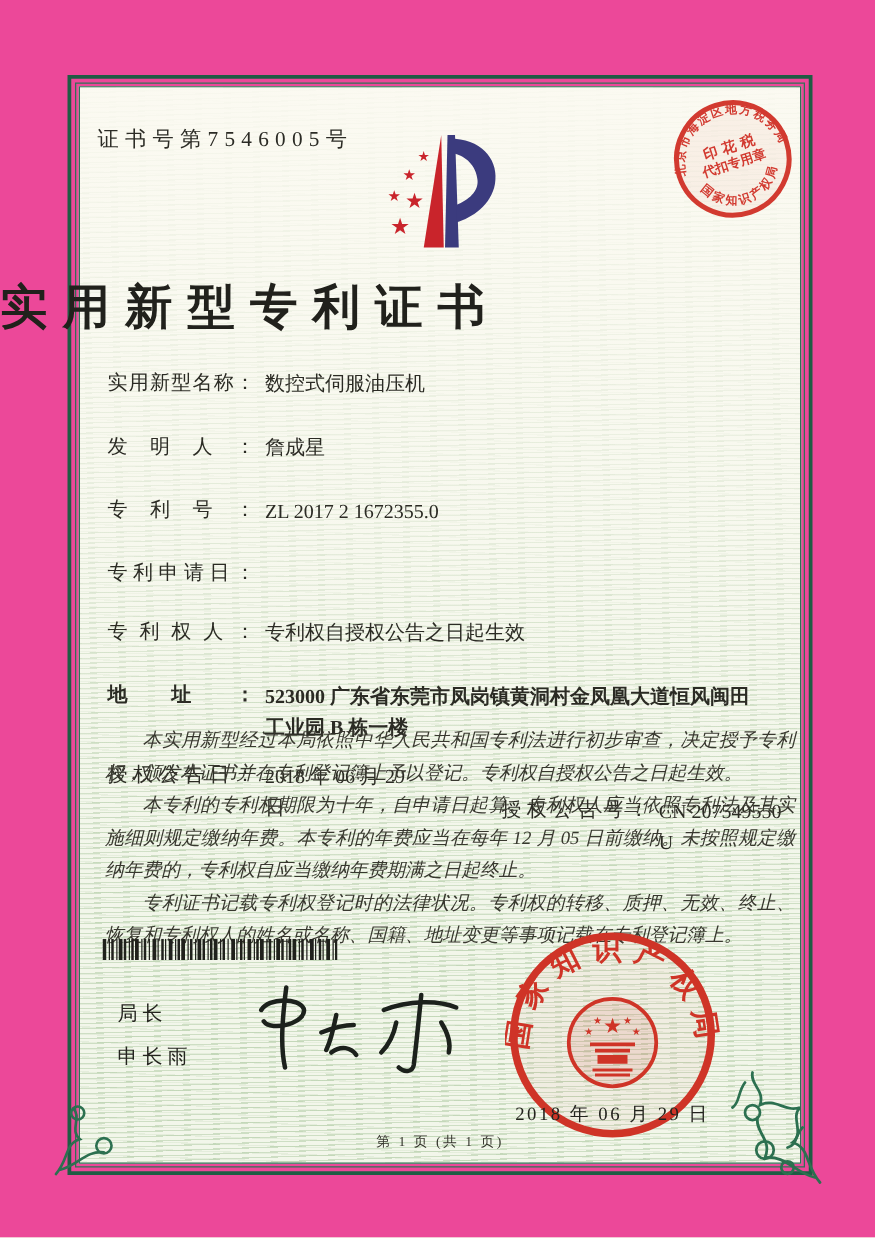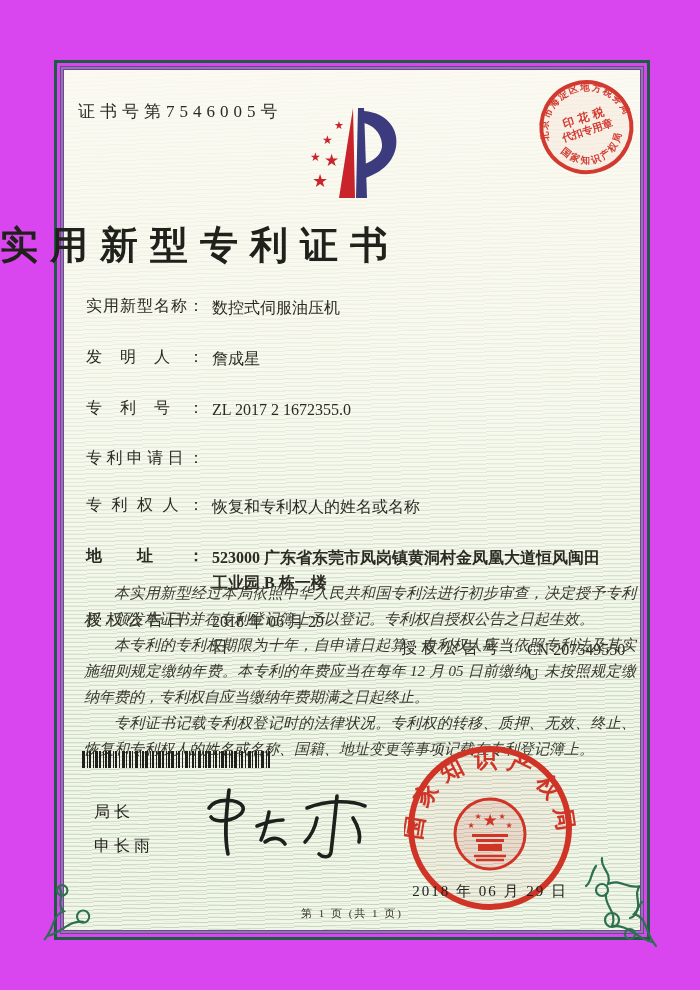--- a/index.html
+++ b/index.html
@@ -1,17 +1,17 @@
 <!DOCTYPE html>
 <html><head>
 <meta charset="utf-8">
 <style>
   html,body{margin:0;padding:0;}
   body{width:700px;height:990px;position:relative;font-family:"Liberation Serif","DejaVu Serif",serif;background:#f6f2e8;}
-  .paper{position:absolute;inset:0;background:#d946ef;overflow:hidden;}
+  .paper{position:absolute;inset:0;background:#ec4899;overflow:hidden;}
 
   
   .frame{position:absolute;left:54px;top:60px;right:50px;bottom:50px;border:3px solid #1f5c44;}
   .frame-mid{position:absolute;inset:3px;border:1px solid #2f7257;}
   .frame-in{position:absolute;inset:2px;border:1px solid #2f7257;
     background-color:#f2f6ea;
     background-image:
       repeating-linear-gradient(178deg, rgba(110,160,95,.28) 0 1px, rgba(255,255,255,0) 1px 4px),
       repeating-linear-gradient(2deg, rgba(110,160,95,.10) 0 1px, rgba(255,255,255,0) 1px 6px);
   }
@@ -87,21 +87,21 @@
     </div>
     <div class="frow">
       <span class="lbl">专利号：</span>
       <span class="val">ZL 2017 2 1672355.0</span>
     </div>
     <div class="frow">
       <span class="lbl">专利申请日：</span>
     </div>
     <div class="frow">
       <span class="lbl">专利权人：</span>
-      <span class="val">恢复和专利权人的姓名或名称</span>
+      <span class="val">专利权自授权公告之日起生效</span>
     </div>
     <div class="frow addr">
       <span class="lbl">地址：</span>
       <span class="val">523000 广东省东莞市凤岗镇黄洞村金凤凰大道恒风闽田
 工业园 B 栋一楼</span>
     </div>
     <div class="frow grant">
       <span class="pair">
         <span class="lbl">授权公告日：</span>
         <span class="val">2018 年 06 月 29 日</span>

